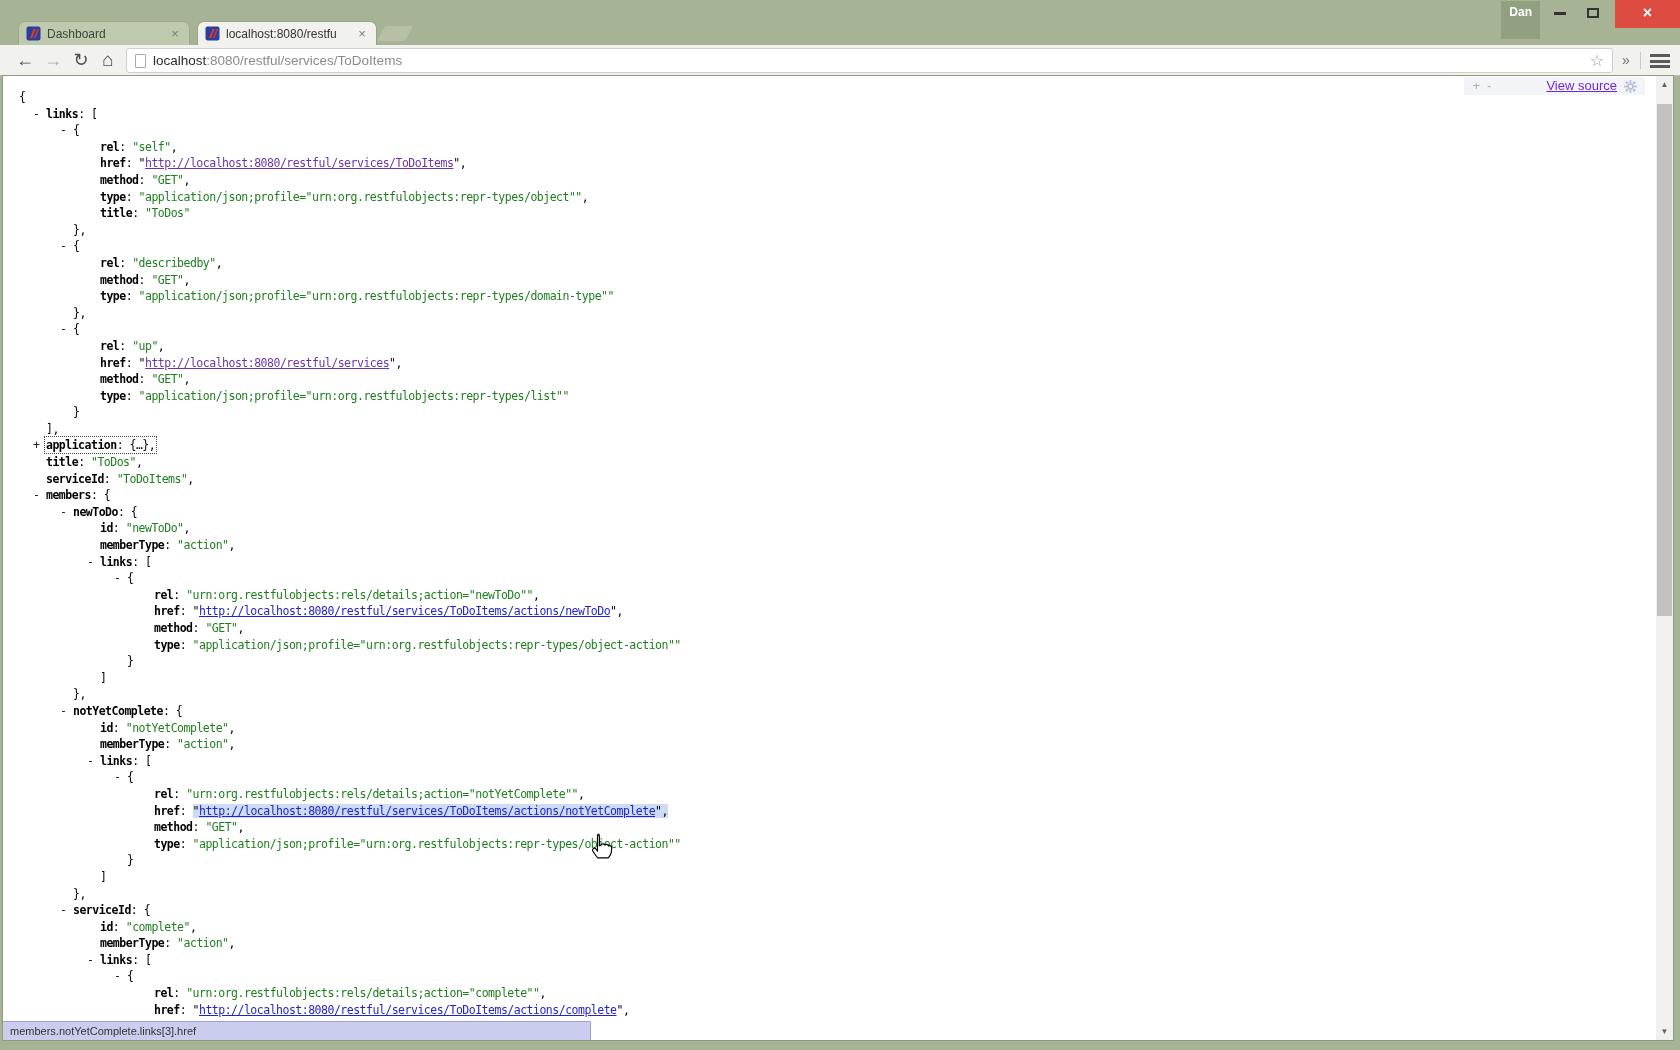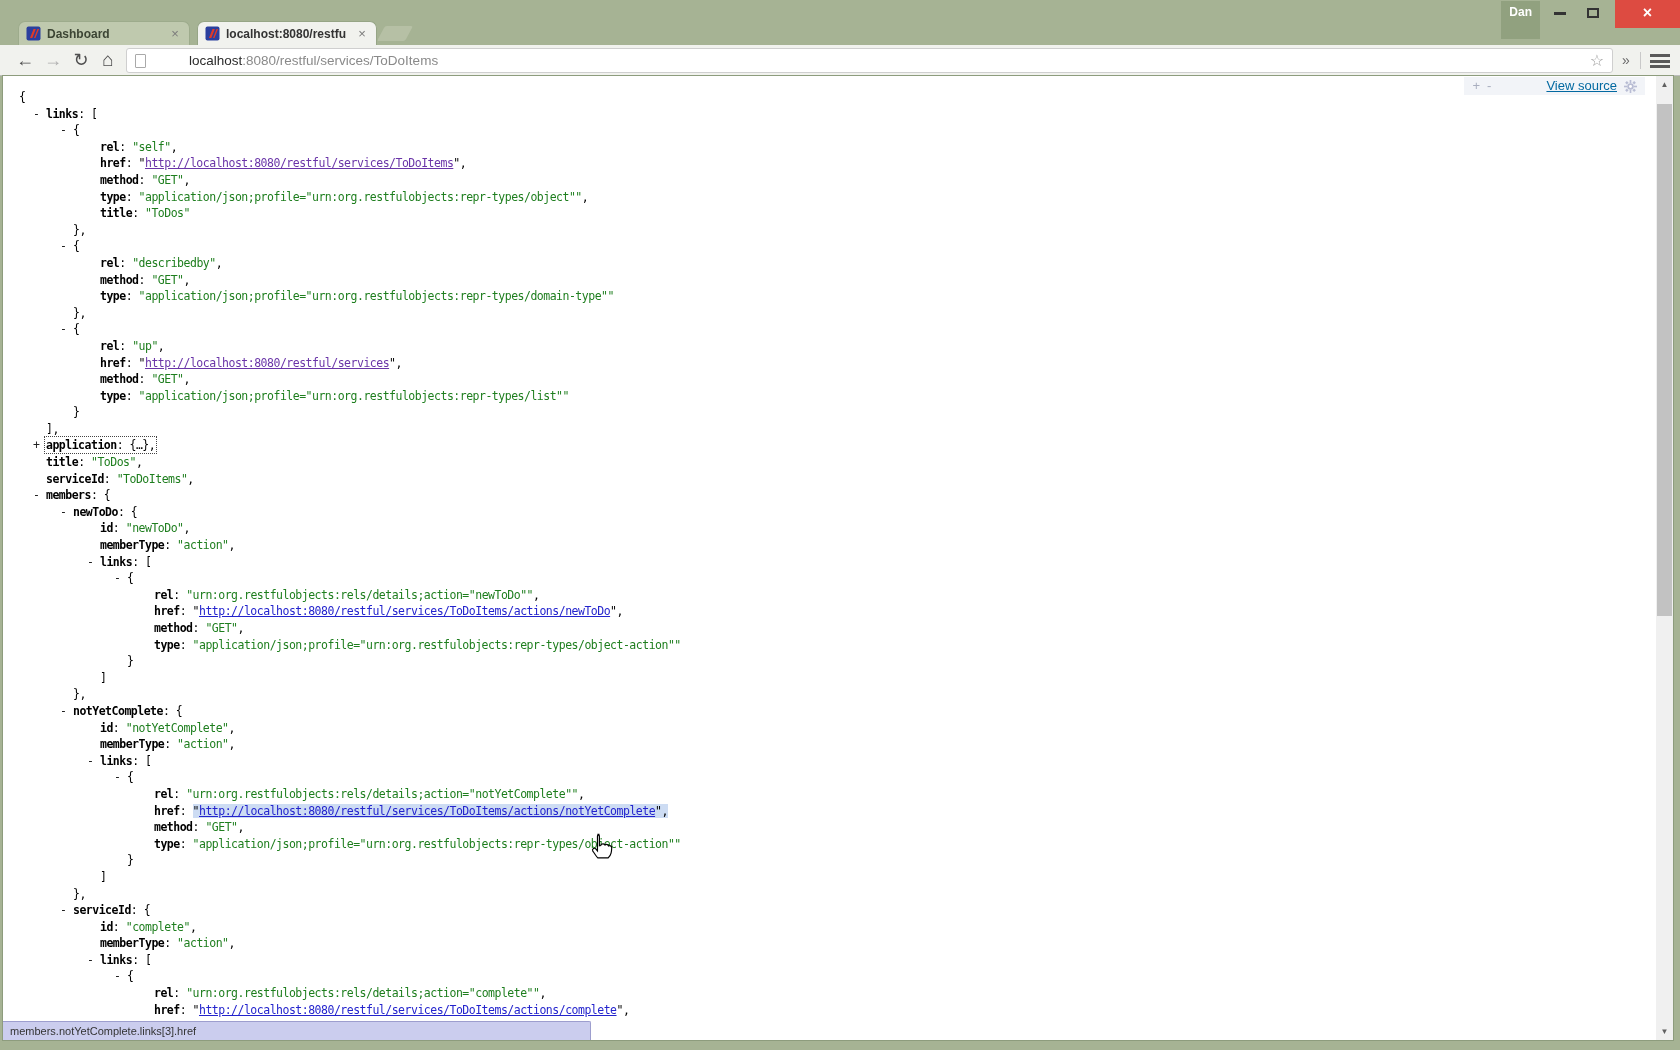--- a/index.html
+++ b/index.html
@@ -18,55 +18,55 @@
   .btn-min .bar { display:inline-block; width:12px; height:3px; background:#333; margin-bottom:3px; }
   .btn-max { right:70px; width:34px; }
   .btn-max .box { display:inline-block; width:12px; height:10px; border:2px solid #333; margin-top:8px; }
   .btn-close { right:0; width:65px; background:#dd4b41; color:#fff; font-size:16px; font-weight:bold; }
 
   
   .tab { position:absolute; top:21px; height:24px; border-radius:7px 7px 0 0;
     display:flex; align-items:center; padding:0 7px; font-size:12px; color:#3c4534; }
   .tab-inactive { left:18px; width:172px; background:#bfc9ae; border:1px solid #9dab8c; border-bottom:none; }
   .tab-active { left:197px; width:180px; background:#f1f2ee; border:1px solid #96a586; border-bottom:none; z-index:3; color:#333; }
-  .tab-label { flex:1; overflow:hidden; white-space:nowrap; margin:0 6px;font-weight:bold; }
+  .tab-label { flex:1; overflow:hidden; white-space:nowrap; margin:0 6px; }
   .tab-close { color:#7b7b7b; font-size:13px; width:14px; text-align:center; cursor:pointer; }
   .favicon { width:15px; height:15px; flex:0 0 15px; }
   .newtab-btn { position:absolute; left:381px; top:26px; width:28px; height:15px;
     background:#b6c0a5; transform:skewX(-28deg); border-radius:2px; cursor:pointer; }
 
   
   .toolbar { position:absolute; top:45px; left:0; right:0; height:31px; background:#f1f2ee;
     border-bottom:1px solid #bcbcbc; }
   .navbtn { position:absolute; top:3px; width:26px; height:25px; text-align:center;
     font-size:18px; line-height:24px; color:#4f4f4f; cursor:pointer; }
   .nav-back   { left:12px; }
   .nav-fwd    { left:40px; color:#b0b0b0; }
   .nav-reload { left:68px; }
   .nav-home   { left:95px; font-size:19px; }
   .omnibox { position:absolute; left:126px; top:3px; width:1487px; height:25px; background:#fff;
-    border:1px solid #cfcfcf; border-radius:3px; display:flex; align-items:center; padding:0 8px;gap:36px; }
+    border:1px solid #cfcfcf; border-radius:3px; display:flex; align-items:center; padding:0 8px; }
   .page-icon { width:11px; height:14px; border:1px solid #a9a9a9; border-radius:1px; background:#fff; margin-right:7px; }
   .url { font-size:13.5px; white-space:nowrap; }
   .url-host { color:#2b2b2b; }
   .url-path { color:#8a8a8a; }
   .star { margin-left:auto; color:#9a9a9a; font-size:16px; cursor:pointer; }
   .overflow-chevron { position:absolute; left:1622px; top:7px; color:#6a6a6a; font-size:14px; cursor:pointer; }
   .toolbar-sep { position:absolute; left:1640px; top:7px; width:1px; height:17px; background:#c9c9c9; }
   .menu-btn { position:absolute; left:1650px; top:9px; width:20px; height:14px; cursor:pointer; }
   .menu-btn i { display:block; width:20px; height:3px; background:#5a5a5a; margin-bottom:2.5px; }
 
   
   .content { position:absolute; left:3px; top:76px; width:1670px; height:964px; background:#fff;
     outline:1px solid #8d9c7d; overflow:hidden; }
 
   .jsonview-bar { position:absolute; top:1px; right:28px; height:18px; line-height:18px;
     background:rgba(238,240,246,0.75); padding:0 8px; font-size:13px; color:#a9aebf; z-index:5;
     display:flex; align-items:center; gap:7px; }
-  .vs-link { color:#0369a1; text-decoration:underline; cursor:pointer;margin-left:48px; }
+  .vs-link { color:#6d28d9; text-decoration:underline; cursor:pointer;margin-left:48px; }
   .vs-toggle { cursor:pointer; color:#a9aebf; }
 
   
   .scrollbar { position:absolute; top:0; right:0; width:17px; height:964px; background:#f0f0f0; z-index:6; }
   .sb-arrow { position:absolute; left:0; width:17px; height:17px; color:#606060; font-size:8px;
     text-align:center; line-height:17px; cursor:pointer; }
   .sb-up { top:0; } .sb-down { bottom:0; }
   .sb-thumb { position:absolute; left:1px; top:28px; width:15px; height:512px; background:#c2c2c2; cursor:pointer; }
 
   

